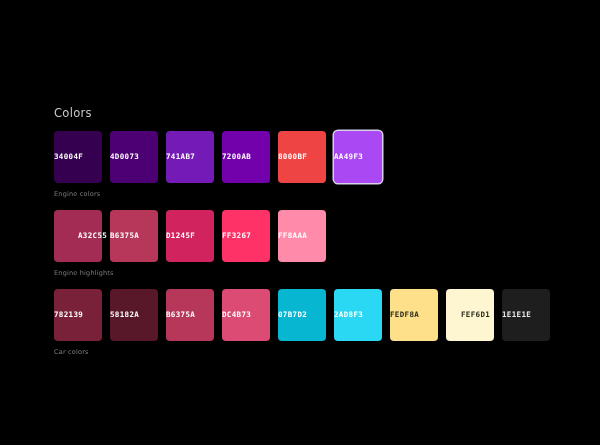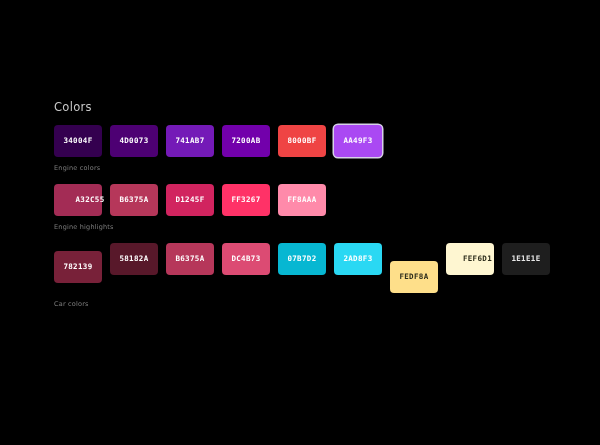--- a/index.html
+++ b/index.html
@@ -16,21 +16,21 @@
   }
   #root {
     position: relative;
     width: 600px;
     height: 445px;
     background: #000000;
   }
   .panel {
     position: absolute;
     left: 54px;
-    top: 100px;
+    top: 106px;
     width: 500px;
   }
   .page-title {
     color: #c8c8c8;
     font-size: 11.5px;
     letter-spacing: 0.3px;
     line-height: 14px;
     margin: 0 0 11px 0;
     font-weight: 400;
   }
@@ -39,25 +39,24 @@
   }
   .swatch-row {
     display: flex;
     flex-direction: row;
     align-items: flex-start;
     gap: 8px;
     margin: 0 0 7px 0;
   }
   .swatch {
     width: 48px;
-    height: 32px;
+    height: 52px;
     border-radius: 4px;
     display: flex;
     align-items: center;
-    justify-content: center;
     box-sizing: border-box;
     flex: 0 0 auto;
   }
   .swatch.selected {
     box-shadow: 0 0 0 1.5px #d7d2e8;
   }
   .swatch-label {
     font-family: "DejaVu Sans Mono", "Liberation Mono", monospace;
     font-size: 7.5px;
     font-weight: 700;
@@ -120,39 +119,39 @@
               <span class="swatch-label" style="color: rgb(255, 255, 255);">FF3267</span>
             </div>
             <div class="swatch" style="background: rgb(255, 138, 170);">
               <span class="swatch-label" style="color: rgb(255, 255, 255);">FF8AAA</span>
             </div>
           </div>
           <div class="group-caption">Engine highlights</div>
         </div>
         <div class="group">
           <div class="swatch-row">
-            <div class="swatch" style="background: rgb(120, 33, 57); margin-top: 8px;">
+            <div class="swatch" style="background: rgb(120, 33, 57);">
               <span class="swatch-label" style="color: rgb(255, 255, 255);">782139</span>
             </div>
             <div class="swatch" style="background: rgb(88, 24, 42);">
               <span class="swatch-label" style="color: rgb(255, 255, 255);">58182A</span>
             </div>
             <div class="swatch" style="background: rgb(182, 55, 90);">
               <span class="swatch-label" style="color: rgb(255, 255, 255);">B6375A</span>
             </div>
             <div class="swatch" style="background: rgb(220, 75, 115);">
               <span class="swatch-label" style="color: rgb(255, 255, 255);">DC4B73</span>
             </div>
             <div class="swatch" style="background: rgb(7, 183, 210);">
               <span class="swatch-label" style="color: rgb(255, 255, 255);">07B7D2</span>
             </div>
             <div class="swatch" style="background: rgb(42, 216, 243);">
               <span class="swatch-label" style="color: rgb(255, 255, 255);">2AD8F3</span>
             </div>
-            <div class="swatch" style="background: rgb(254, 223, 138); margin-top: 18px;">
+            <div class="swatch" style="background: rgb(254, 223, 138);">
               <span class="swatch-label" style="color: rgb(42, 42, 26);">FEDF8A</span>
             </div>
             <div class="swatch" style="background: rgb(254, 246, 209);">
               <span class="swatch-label" style="color: rgb(42, 42, 26); margin-left: 15px;">FEF6D1</span>
             </div>
             <div class="swatch" style="background: rgb(30, 30, 30);">
               <span class="swatch-label" style="color: rgb(232, 232, 232);">1E1E1E</span>
             </div>
           </div>
           <div class="group-caption">Car colors</div>

